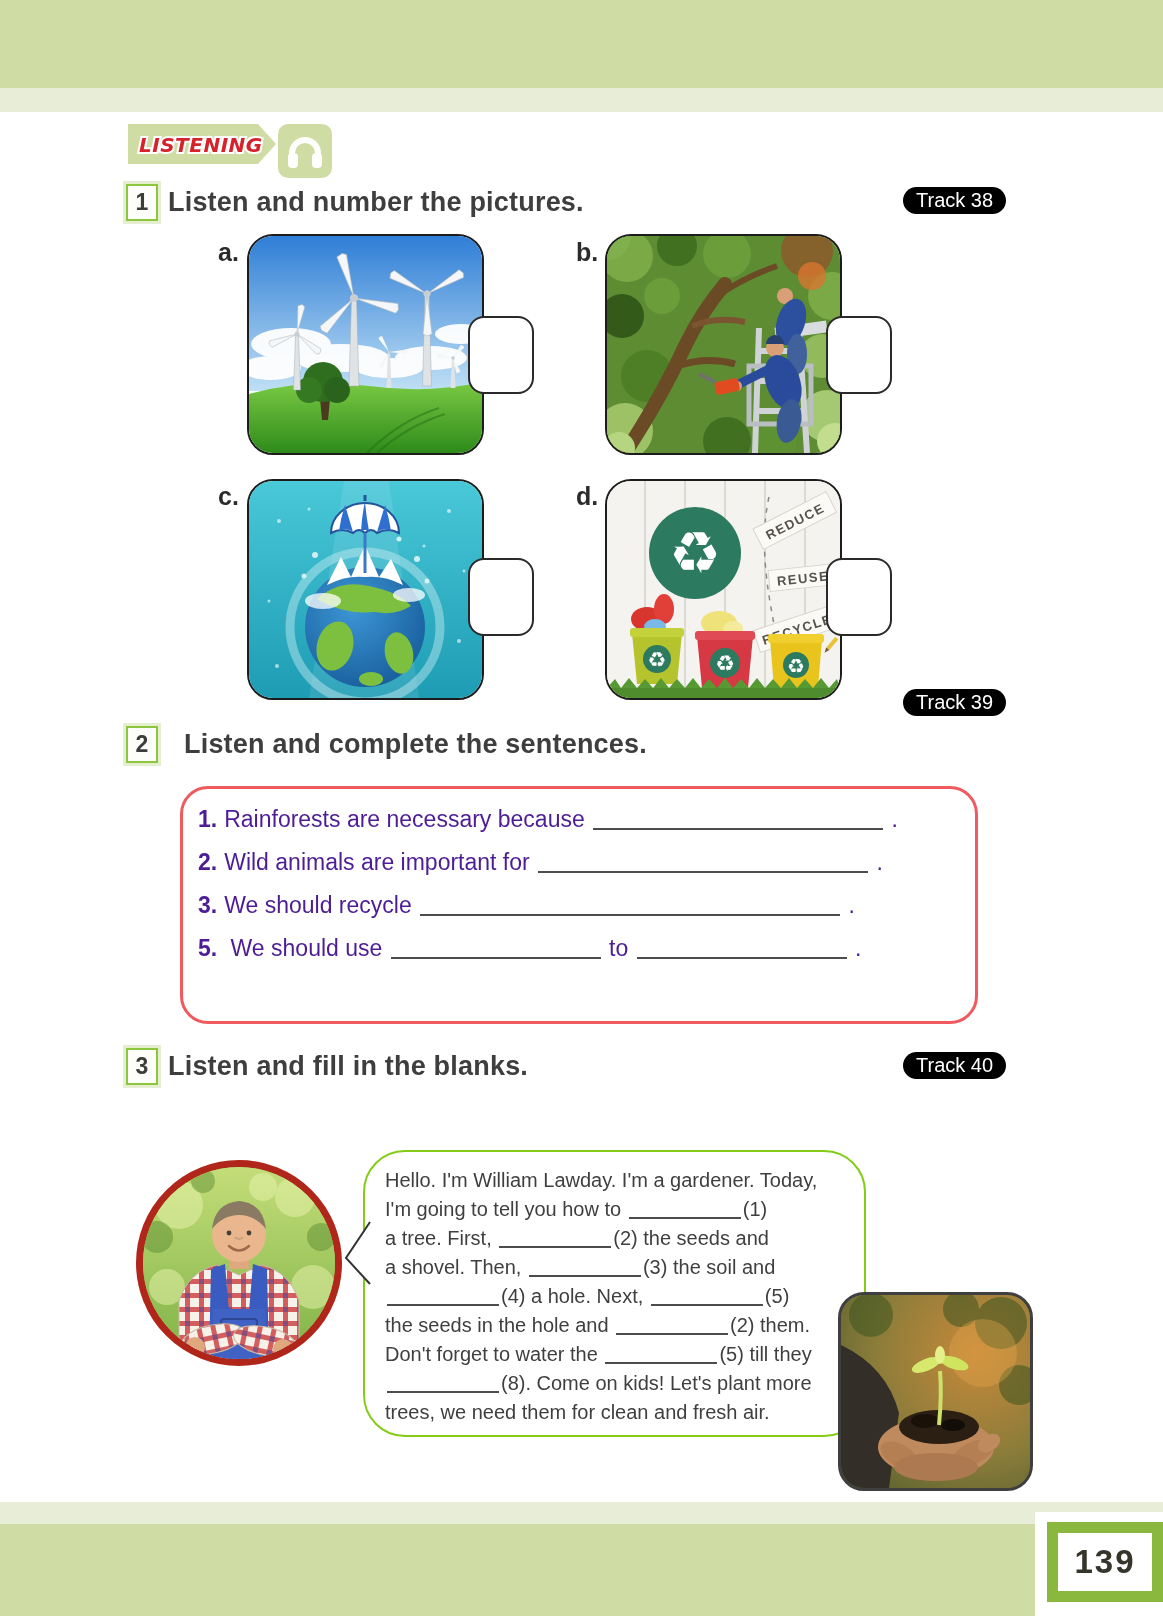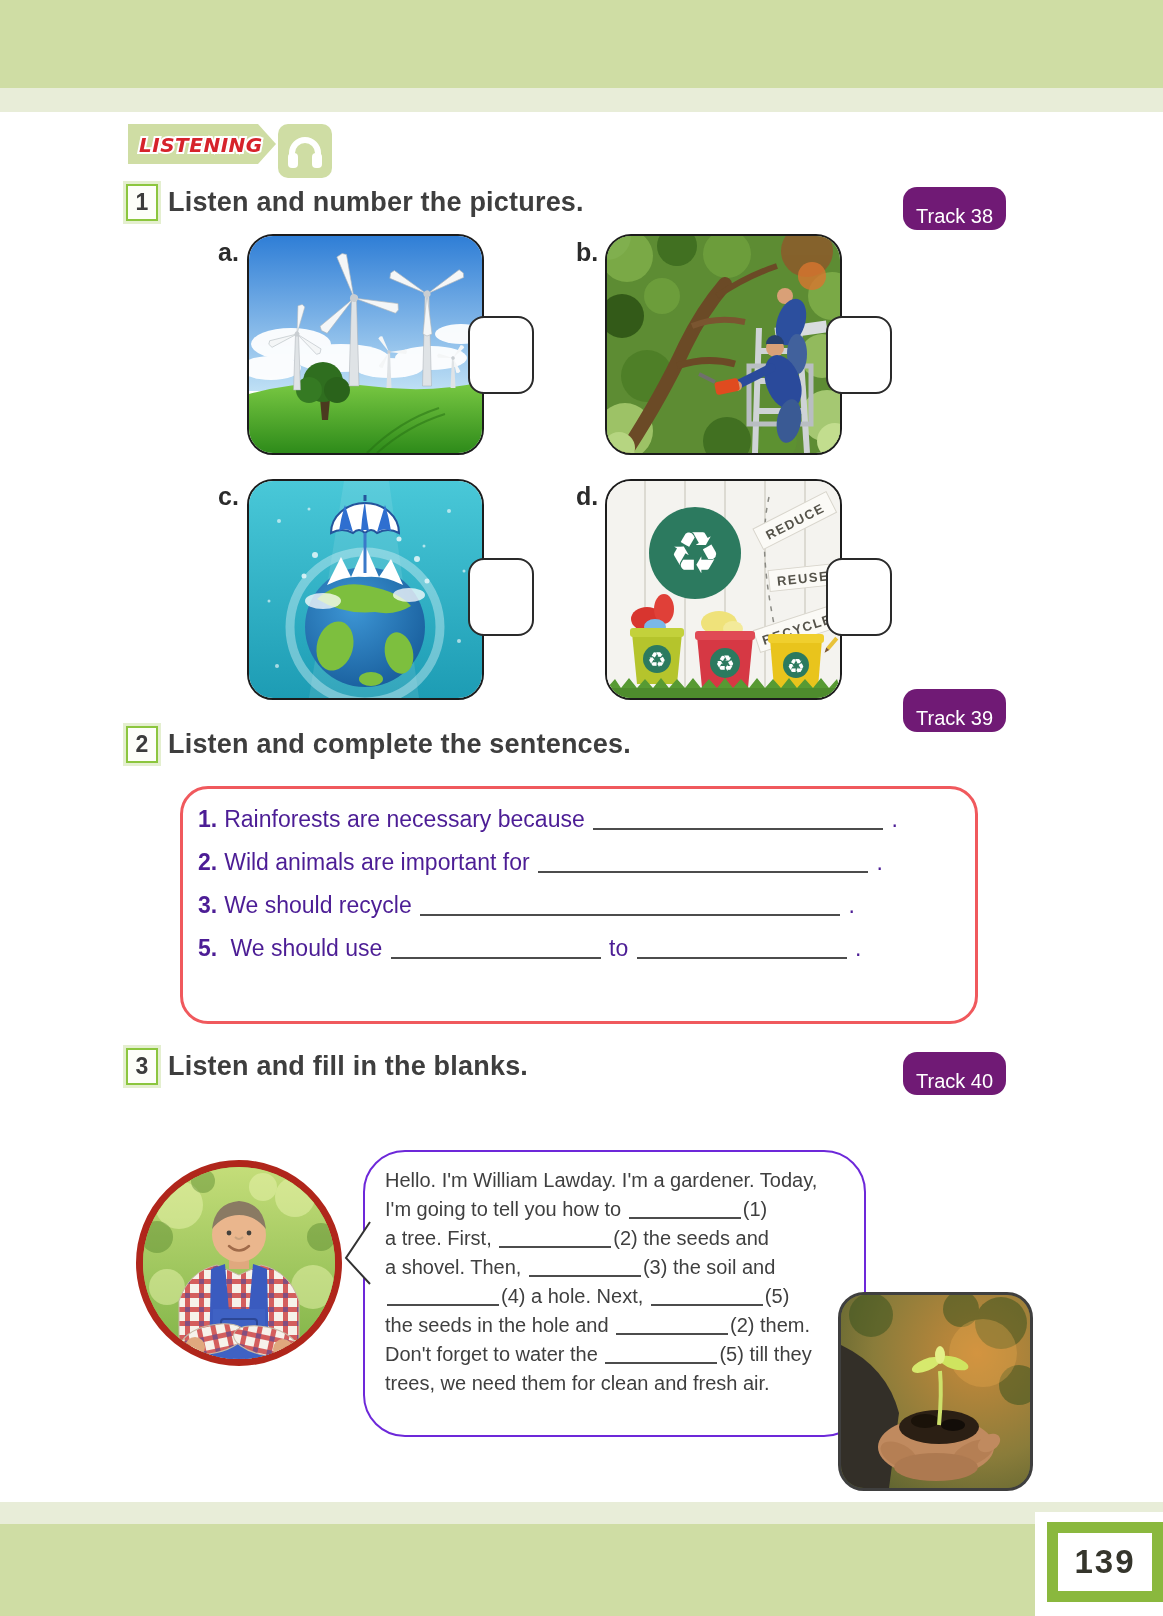--- a/index.html
+++ b/index.html
@@ -6,36 +6,36 @@
   #canvas{position:relative;width:1163px;height:1616px;background:#ffffff;
           font-family:"Liberation Sans",sans-serif;overflow:hidden;}
   .abs{position:absolute;}
   
   .band{left:0;width:1163px;}
   
   .ex-num{width:28px;height:33px;background:#fdfef9;border:2px solid #8cc63e;
           box-shadow:0 0 0 3px #e4efcf;display:flex;align-items:center;justify-content:center;
           font-size:23px;font-weight:bold;color:#3c3c3c;}
   .ex-title{font-size:27px;font-weight:bold;color:#3e3e3e;letter-spacing:.2px;}
-  .track{background:#701a75;color:#fff;font-size:20px;border-radius:14px;
-         padding:18px 13px 3px 13px;line-height:22px;}
+  .track{background:#000000;color:#fff;font-size:20px;border-radius:14px;
+         padding:2px 13px 3px 13px;line-height:22px;}
   
   .pic-label{font-size:25px;font-weight:bold;color:#2b2b2b;}
   .pic-frame{width:233px;height:217px;border:2px solid #1c1c1c;border-radius:26px;
              overflow:hidden;background:#fff;}
   .pic-frame svg{display:block;}
   .answer-tab{width:62px;height:74px;background:#ffffff;border:2px solid #2a2a2a;border-radius:16px;}
   
   .redbox{width:792px;height:232px;border:3px solid #f0595d;border-radius:28px;background:#fff;}
   .sentence{line-height:43px;font-size:23px;color:#4c1d95;white-space:nowrap;}
   .s-num{font-weight:bold;margin-right:7px;}
   .blank{display:inline-block;height:12px;border-bottom:2px solid #4c4c4c;
          vertical-align:-3px;margin:0 2px;}
   
-  .bubble{width:499px;height:283px;background:#fff;border:2px solid #6d28d9;border-radius:42px;z-index:2;}
+  .bubble{width:499px;height:283px;background:#fff;border:2px solid #84cc16;border-radius:42px;z-index:2;}
   .bubble-text{padding:14px 8px 0 20px;}
   .bline{line-height:29px;font-size:20px;color:#3f3f3f;white-space:nowrap;}
   .bline .blank{height:10px;border-bottom-width:2px;}
   .speaker-circle{width:192px;height:192px;border:7px solid #b0261b;border-radius:50%;
                   overflow:hidden;z-index:1;background:#9cc05c;}
   .seedling{width:189px;height:193px;border:3px solid #3f3f3f;border-radius:26px;
             overflow:hidden;z-index:4;background:#6a6a40;}
   
   .pagenum-back{background:#fff;z-index:5;}
   .pagenum-box{border:11px solid #8ab83e;background:#fff;display:flex;align-items:center;
@@ -316,21 +316,21 @@
       <circle cx="189" cy="184" r="13" fill="#2c7a5f"></circle>
       <text x="189" y="192" text-anchor="middle" font-size="20" fill="#ffffff">♻</text>
 
       <path d="M0,207 L8,198 L14,207 L22,197 L30,207 L38,198 L46,207 L54,197 L62,207 L70,198 L78,207 L86,197 L94,207 L102,198 L110,207 L118,197 L126,207 L134,198 L142,207 L150,197 L158,207 L166,198 L174,207 L182,197 L190,207 L198,198 L206,207 L214,197 L222,207 L230,198 L233,207 L233,217 L0,217 Z" fill="#579a33"></path>
       <rect x="0" y="207" width="233" height="10" fill="#4e8c2d"></rect>
     </svg>
   </div>
   <div class="abs answer-tab" style="left:826px;top:558px"></div>
 
   <div class="abs ex-num" style="left:126px;top:726px">2</div>
-  <div class="abs ex-title" style="left:168px;top:729px">Listen and complete the sentences.</div>
+  <div class="abs ex-title" style="left:184px;top:729px">Listen and complete the sentences.</div>
   <div class="abs track" style="left:903px;top:689px">Track 39</div>
 
   <div class="abs redbox" style="left:180px;top:786px"></div>
   <div class="abs" style="left:198px;top:798px;width:765px" id="ex2-sentences">
       <div class="sentence"><b class="s-num">1.</b><span>Rainforests are necessary because </span><span class="blank" style="width: 290px;"></span><span> .</span></div>
       <div class="sentence"><b class="s-num">2.</b><span>Wild animals are important for </span><span class="blank" style="width: 330px;"></span><span> .</span></div>
       <div class="sentence"><b class="s-num">3.</b><span>We should recycle </span><span class="blank" style="width: 420px;"></span><span> .</span></div>
       <div class="sentence"><b class="s-num">5.</b><span> We should use </span><span class="blank" style="width: 210px;"></span><span> to </span><span class="blank" style="width: 210px;"></span><span> .</span></div>
     </div>
 
@@ -390,20 +390,21 @@
 
   <div class="abs bubble" style="left:363px;top:1150px">
     <div class="bubble-text" id="bubble-lines">
         <div class="bline"><span>Hello. I'm William Lawday. I'm a gardener. Today,</span></div>
         <div class="bline"><span>I'm going to tell you how to </span><span class="blank" style="width: 112px;"></span><span>(1)</span></div>
         <div class="bline"><span>a tree. First, </span><span class="blank" style="width: 112px;"></span><span>(2) the seeds and</span></div>
         <div class="bline"><span>a shovel. Then, </span><span class="blank" style="width: 112px;"></span><span>(3) the soil and</span></div>
         <div class="bline"><span class="blank" style="width: 112px;"></span><span>(4) a hole. Next, </span><span class="blank" style="width: 112px;"></span><span>(5)</span></div>
         <div class="bline"><span>the seeds in the hole and </span><span class="blank" style="width: 112px;"></span><span>(2) them.</span></div>
         <div class="bline"><span>Don't forget to water the </span><span class="blank" style="width: 112px;"></span><span>(5) till they</span></div>
+        <div class="bline"><span class="blank" style="width: 112px;"></span><span>(8). Come on kids! Let's plant more</span></div>
         <div class="bline"><span>trees, we need them for clean and fresh air.</span></div>
       </div>
   </div>
   <svg class="abs" style="left:342px;top:1214px;z-index:3" width="30" height="78">
     <path d="M28,8 L4,44 L28,70" fill="#ffffff" stroke="#333333" stroke-width="2"></path>
   </svg>
 
   <div class="abs seedling" style="left:838px;top:1292px">
     <svg width="189" height="193" viewBox="0 0 189 193">
       <defs>

